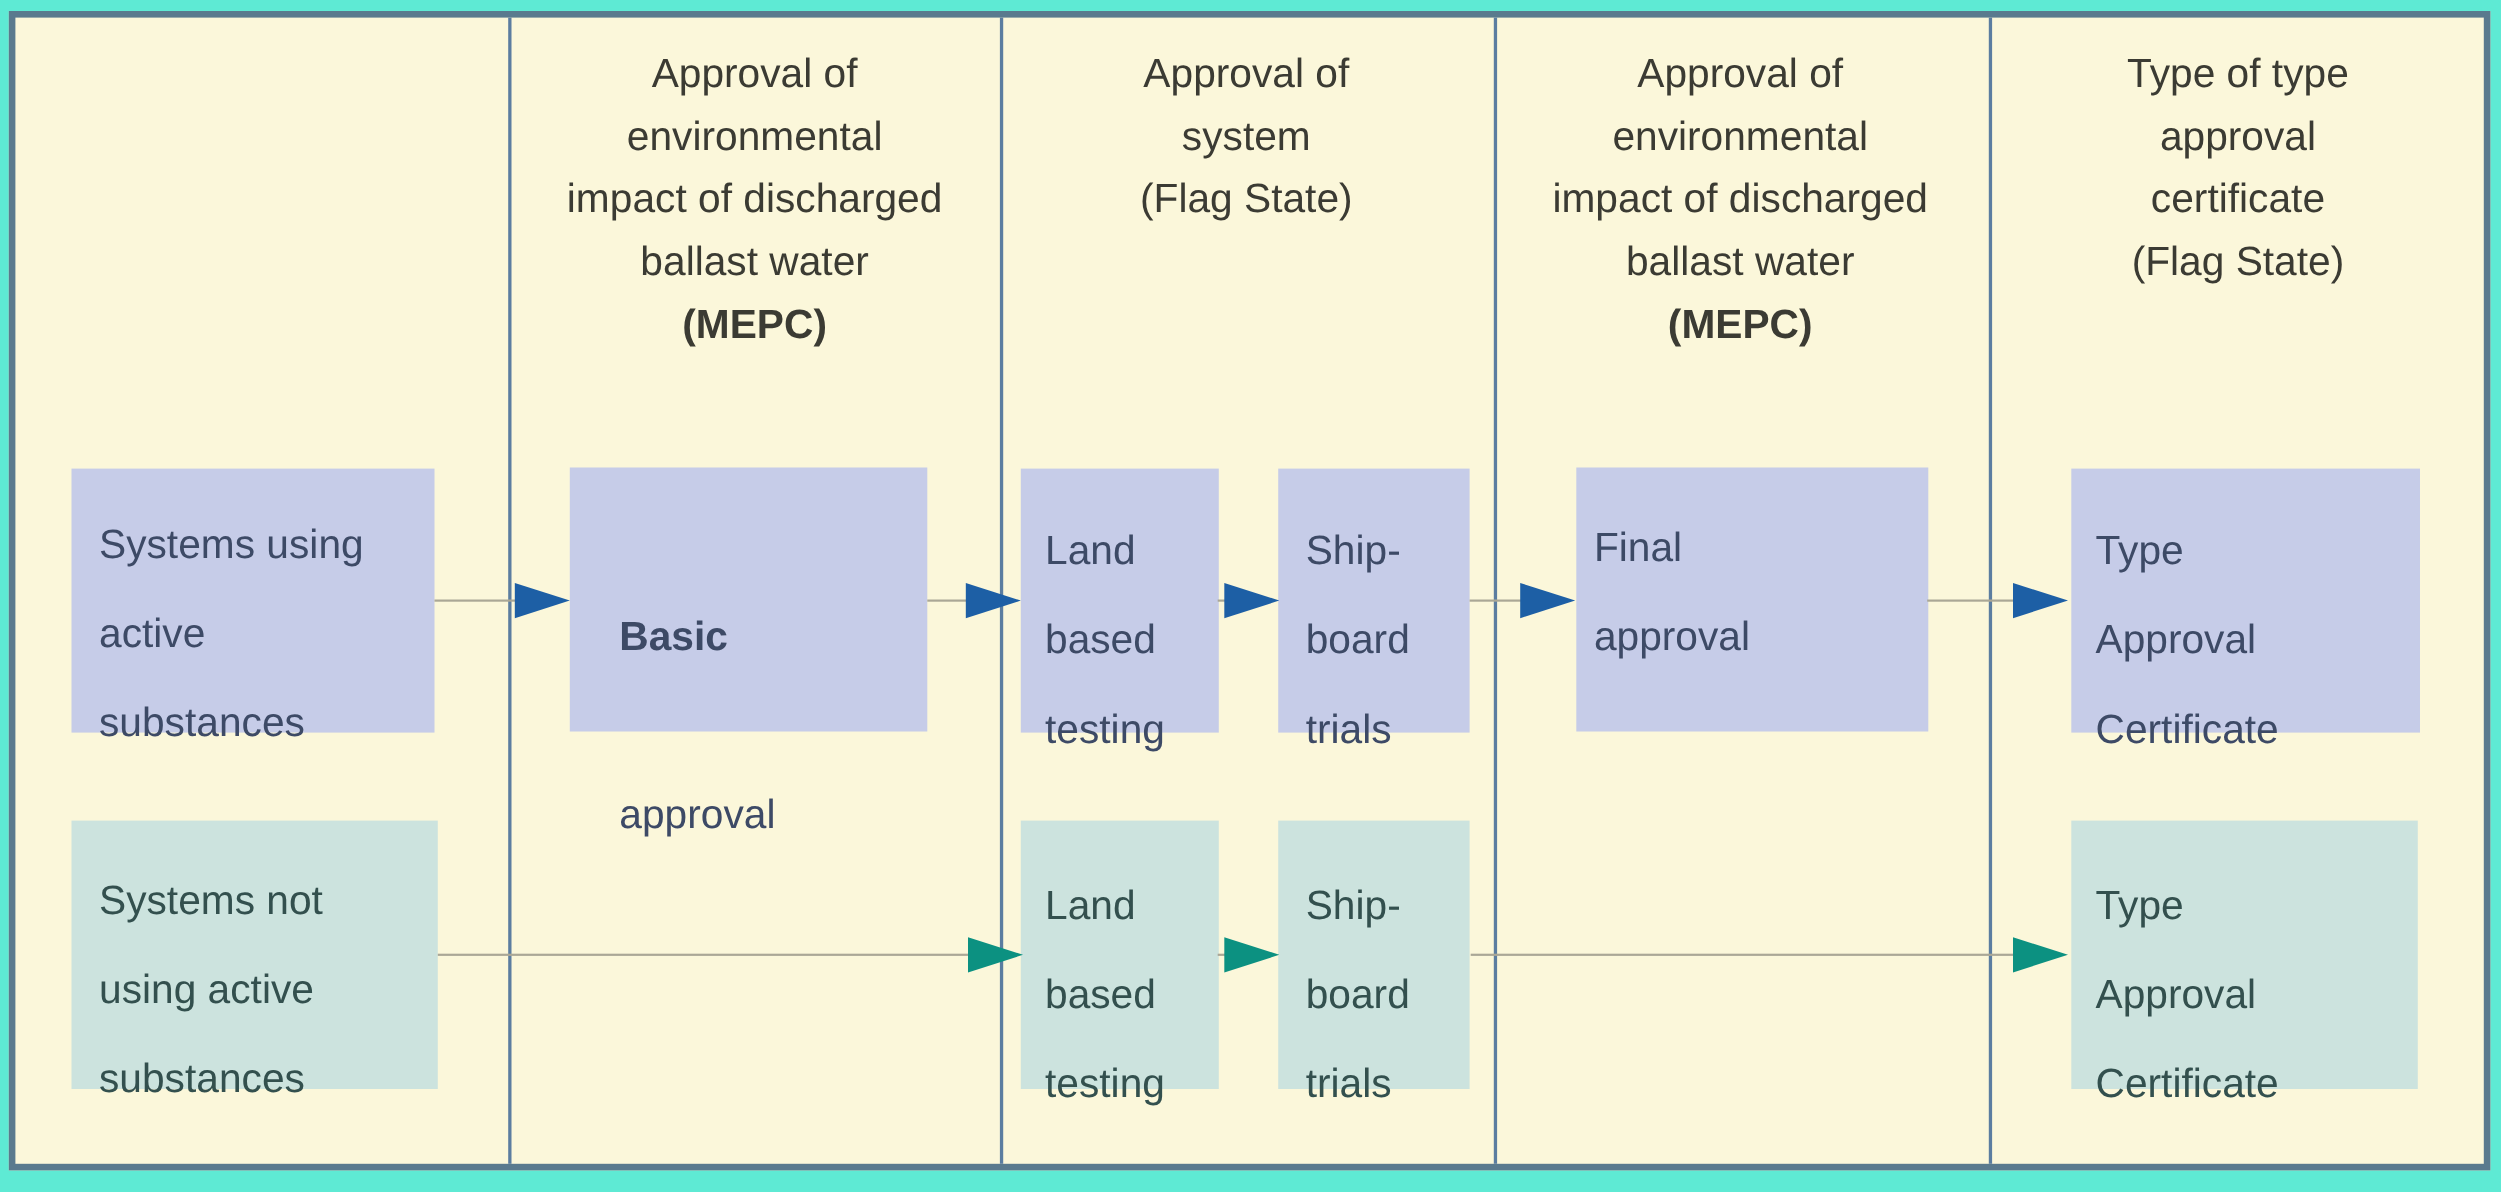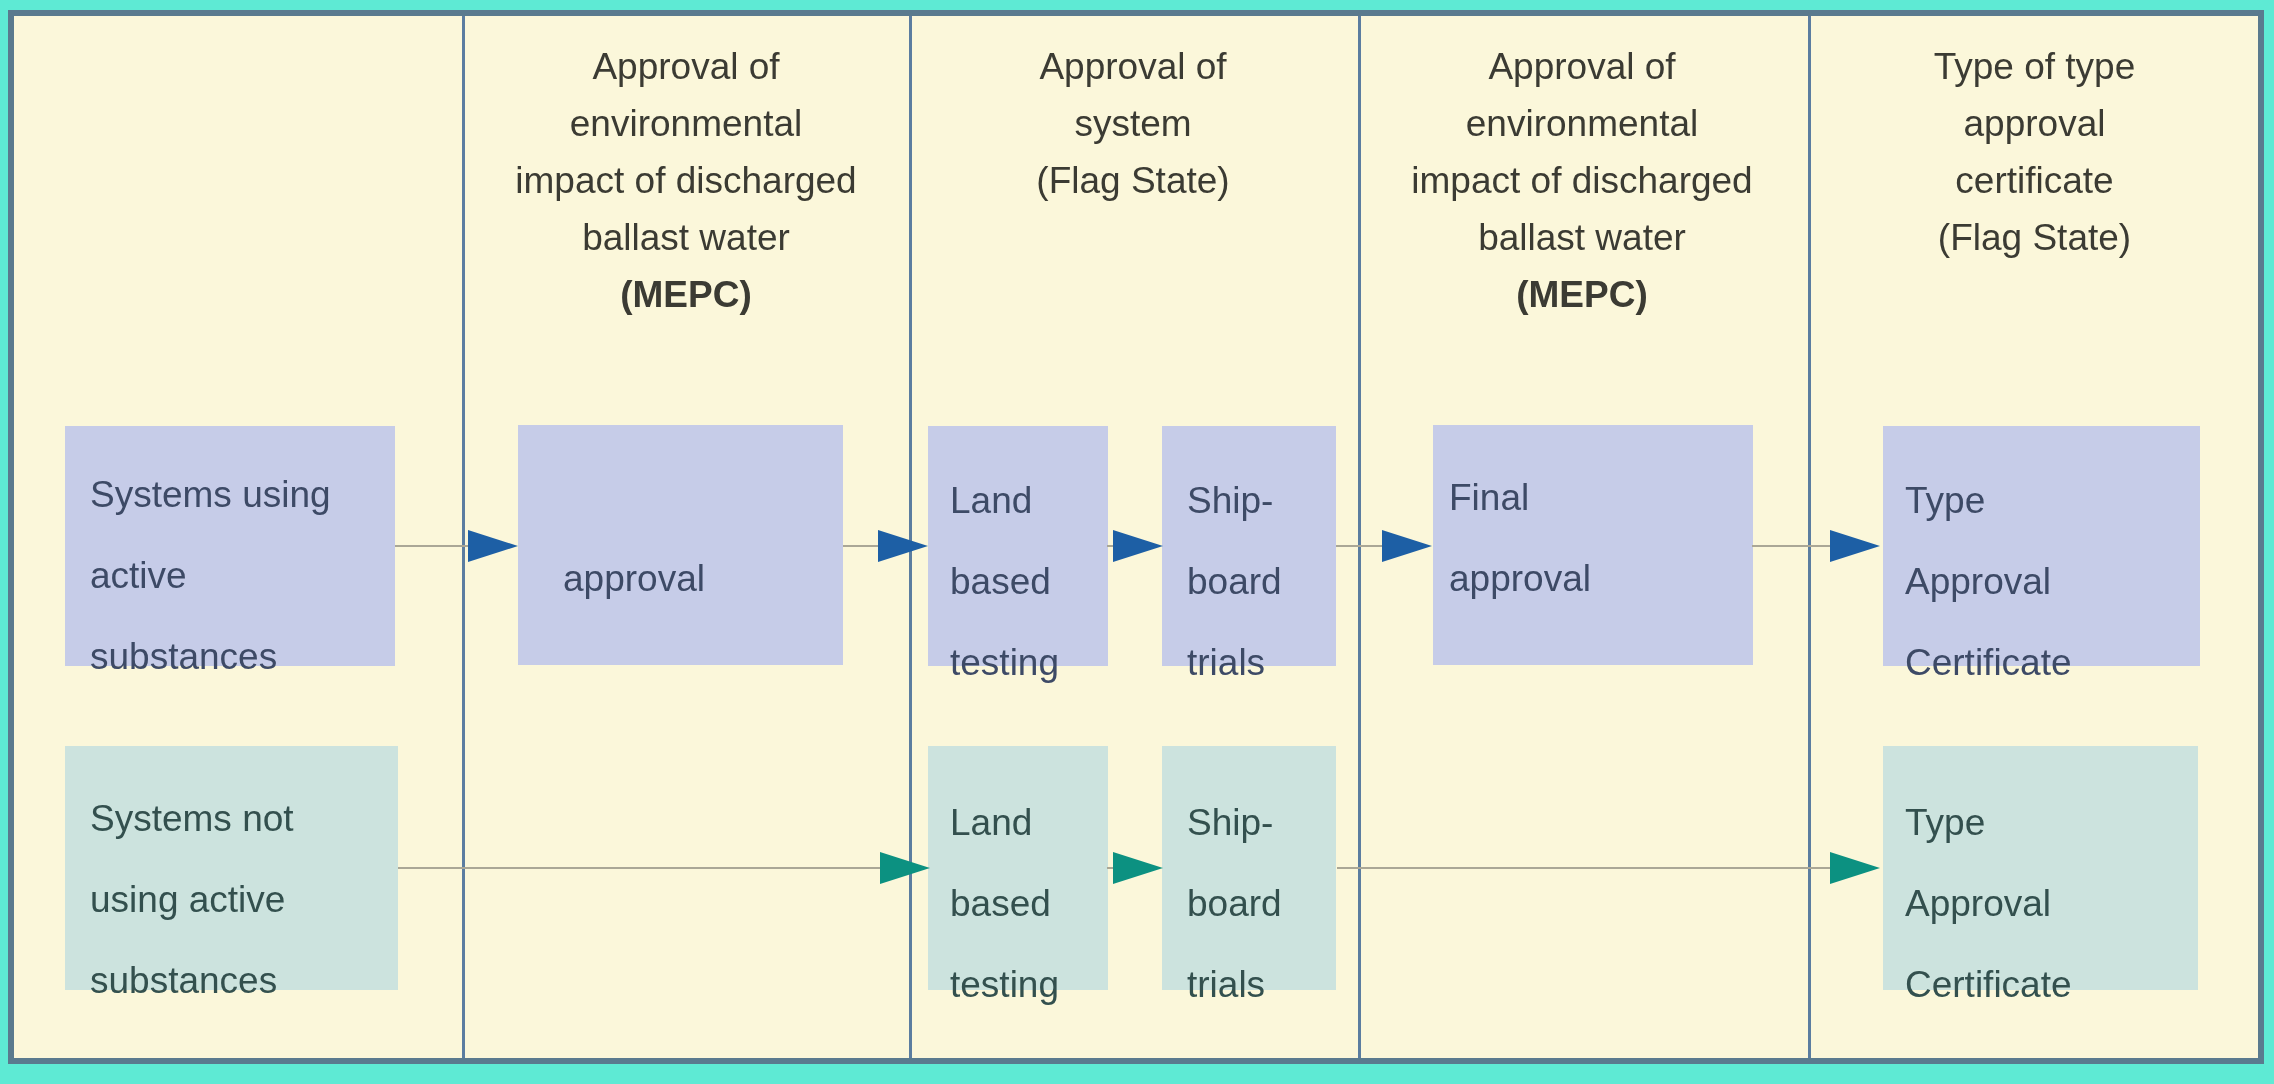--- a/index.html
+++ b/index.html
@@ -77,20 +77,21 @@
 approval
 certificate
 (Flag State)</span>
   </div>
 
   <div class="box active" style="left:65px; top:426px; width:330px; height:240px; padding:28px 10px 0 25px;">Systems using
 active
 substances</div>
 
   <div class="box active" style="left:518px; top:425px; width:325px; height:240px; padding:32px 10px 0 45px;">
+    <div class="bold-line">Basic</div>
     <div>approval</div>
   </div>
 
   <div class="box active" style="left:928px; top:426px; width:180px; height:240px; padding:34px 5px 0 22px;">Land
 based
 testing</div>
 
   <div class="box active" style="left:1162px; top:426px; width:174px; height:240px; padding:34px 5px 0 25px;">Ship-
 board
 trials</div>

